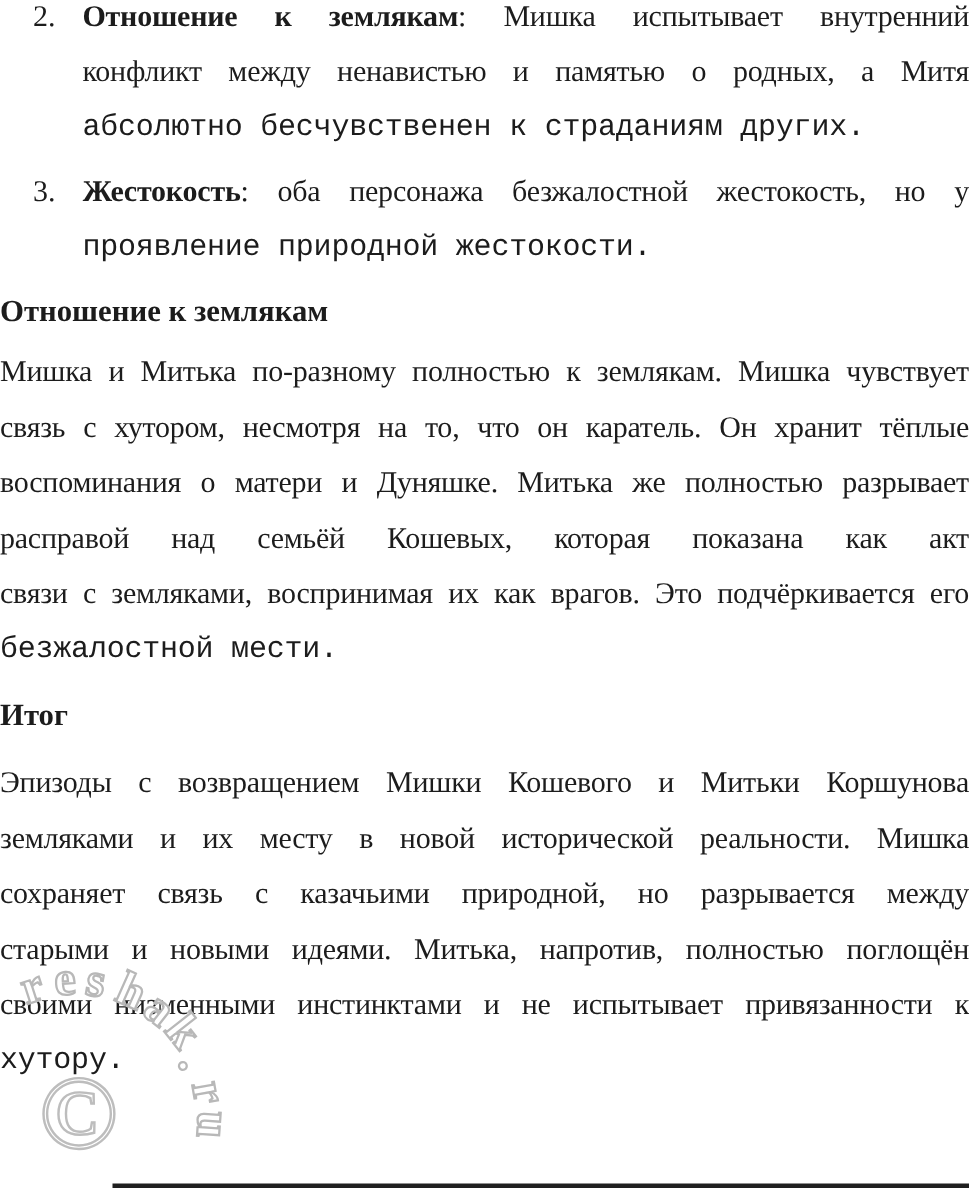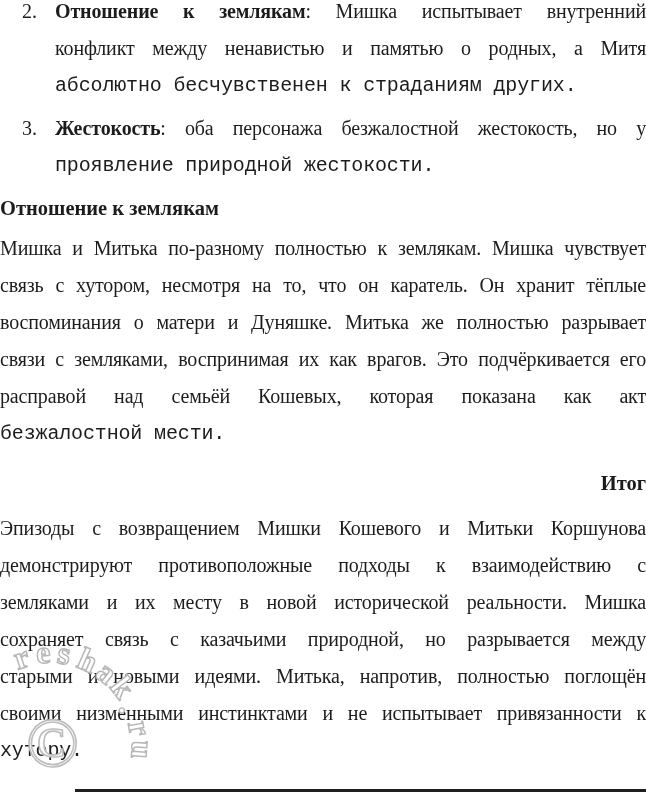--- a/index.html
+++ b/index.html
@@ -30,21 +30,21 @@
     position: absolute; left: 22px; top: 0;
     height: 37px; line-height: 37px; font-size: 20px;
   }
 
   .sec-heading {
     font-size: 20.5px; font-weight: bold;
     height: 37px; line-height: 37px;
     margin: 0; white-space: nowrap;
   }
   .section:nth-child(1) .sec-heading { margin-top: 6px; }
-  .section:nth-child(2) .sec-heading { margin-top: 13px; text-align: right; }
+  .section:nth-child(2) .sec-heading { margin-top: 7px; }
   .section:nth-child(1) .sec-body { margin-top: 3px; }
   .section:nth-child(2) .sec-body { margin-top: 8px; }
 
   
   .watermark { position: absolute; left: 0; top: 0; width: 646px; height: 798px; pointer-events: none; z-index: 10; }
   .wm-copyright {
     position: absolute; left: 26px; top: 708px;
     font-size: 70px; line-height: 70px;
     font-family: "Liberation Serif", serif;
     color: #ffffff;
@@ -84,30 +84,29 @@
           <div class="line last">проявление природной жестокости.</div>
         </div>
       </div>
     <div id="sections">
         <div class="section">
           <div class="sec-heading">Отношение к землякам</div>
           <div class="sec-body">
             <div class="line">Мишка и Митька по-разному полностью к землякам. Мишка чувствует</div>
             <div class="line">связь с хутором, несмотря на то, что он каратель. Он хранит тёплые</div>
             <div class="line">воспоминания о матери и Дуняшке. Митька же полностью разрывает</div>
+            <div class="line">расправой над семьёй Кошевых, которая показана как акт</div>
             <div class="line">связи с земляками, воспринимая их как врагов. Это подчёркивается его</div>
-            <div class="line">расправой над семьёй Кошевых, которая показана как акт</div>
             <div class="line last">безжалостной мести.</div>
           </div>
         </div>
         <div class="section">
           <div class="sec-heading">Итог</div>
           <div class="sec-body">
             <div class="line">Эпизоды с возвращением Мишки Кошевого и Митьки Коршунова</div>
-            <div class="line">демонстрируют противоположные подходы к взаимодействию с</div>
             <div class="line">земляками и их месту в новой исторической реальности. Мишка</div>
             <div class="line">сохраняет связь с казачьими природной, но разрывается между</div>
             <div class="line">старыми и новыми идеями. Митька, напротив, полностью поглощён</div>
             <div class="line">своими низменными инстинктами и не испытывает привязанности к</div>
             <div class="line last">хутору.</div>
           </div>
         </div>
       </div>
   </div>
 

